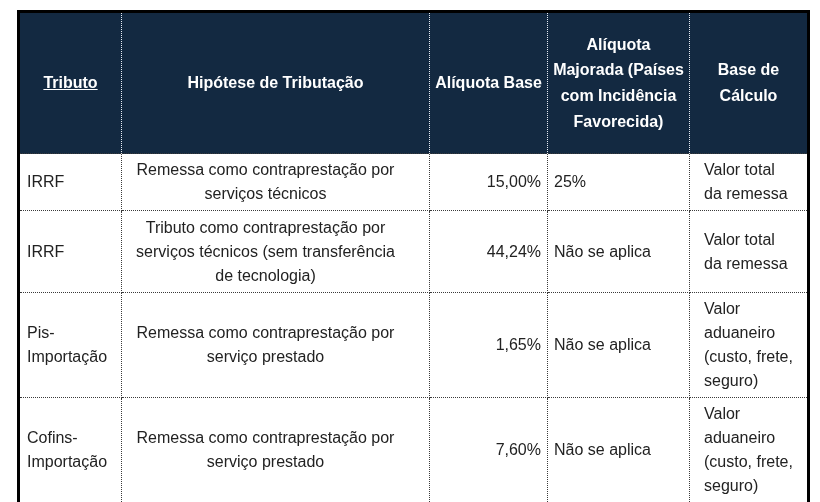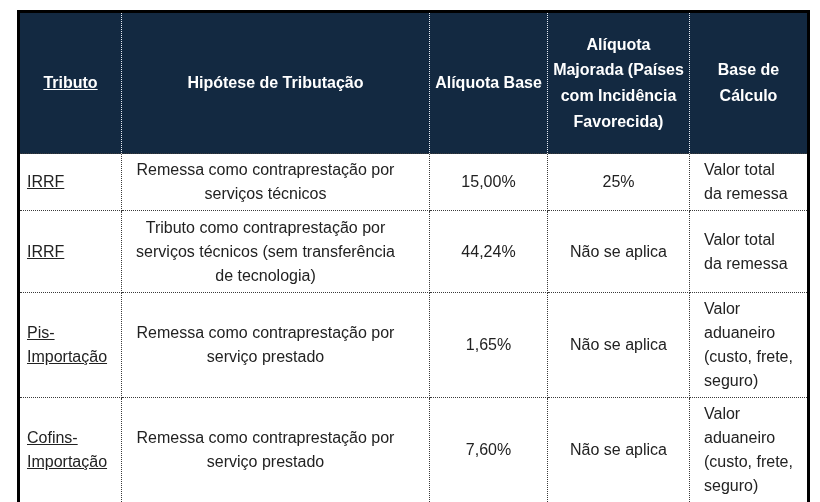--- a/index.html
+++ b/index.html
@@ -59,24 +59,24 @@
     line-height: 1.5;
     vertical-align: middle;
     border: 1px dotted var(--body-divider);
     padding: 4px 6px;
     background: var(--body-bg);
   }
   tbody tr.r1 td { height: 56px; }
   tbody tr.r2 td { height: 82px; }
   tbody tr.r3 td { height: 98px; }
   tbody tr.r4 td { height: 92px; }
-  td.col-tributo  { text-align: left; padding-left: 7px; text-decoration: underline; }
+  td.col-tributo  { text-align: left; padding-left: 7px; }
   td.col-hipotese { text-align: center; padding: 4px 28px 4px 8px; }
-  td.col-geral    { text-align: center; }
-  td.col-majorada { text-align: center; }
+  td.col-geral    { text-align: right; }
+  td.col-majorada { }
   td.col-base     { padding-left: 14px; padding-right: 14px; }
   th.col-base     { padding-left: 10px; padding-right: 10px; }
 </style>
 </head>
 <body>
 
 <div class="stage">
   <table class="tax-table">
     <colgroup>
       <col style="width:103px">

